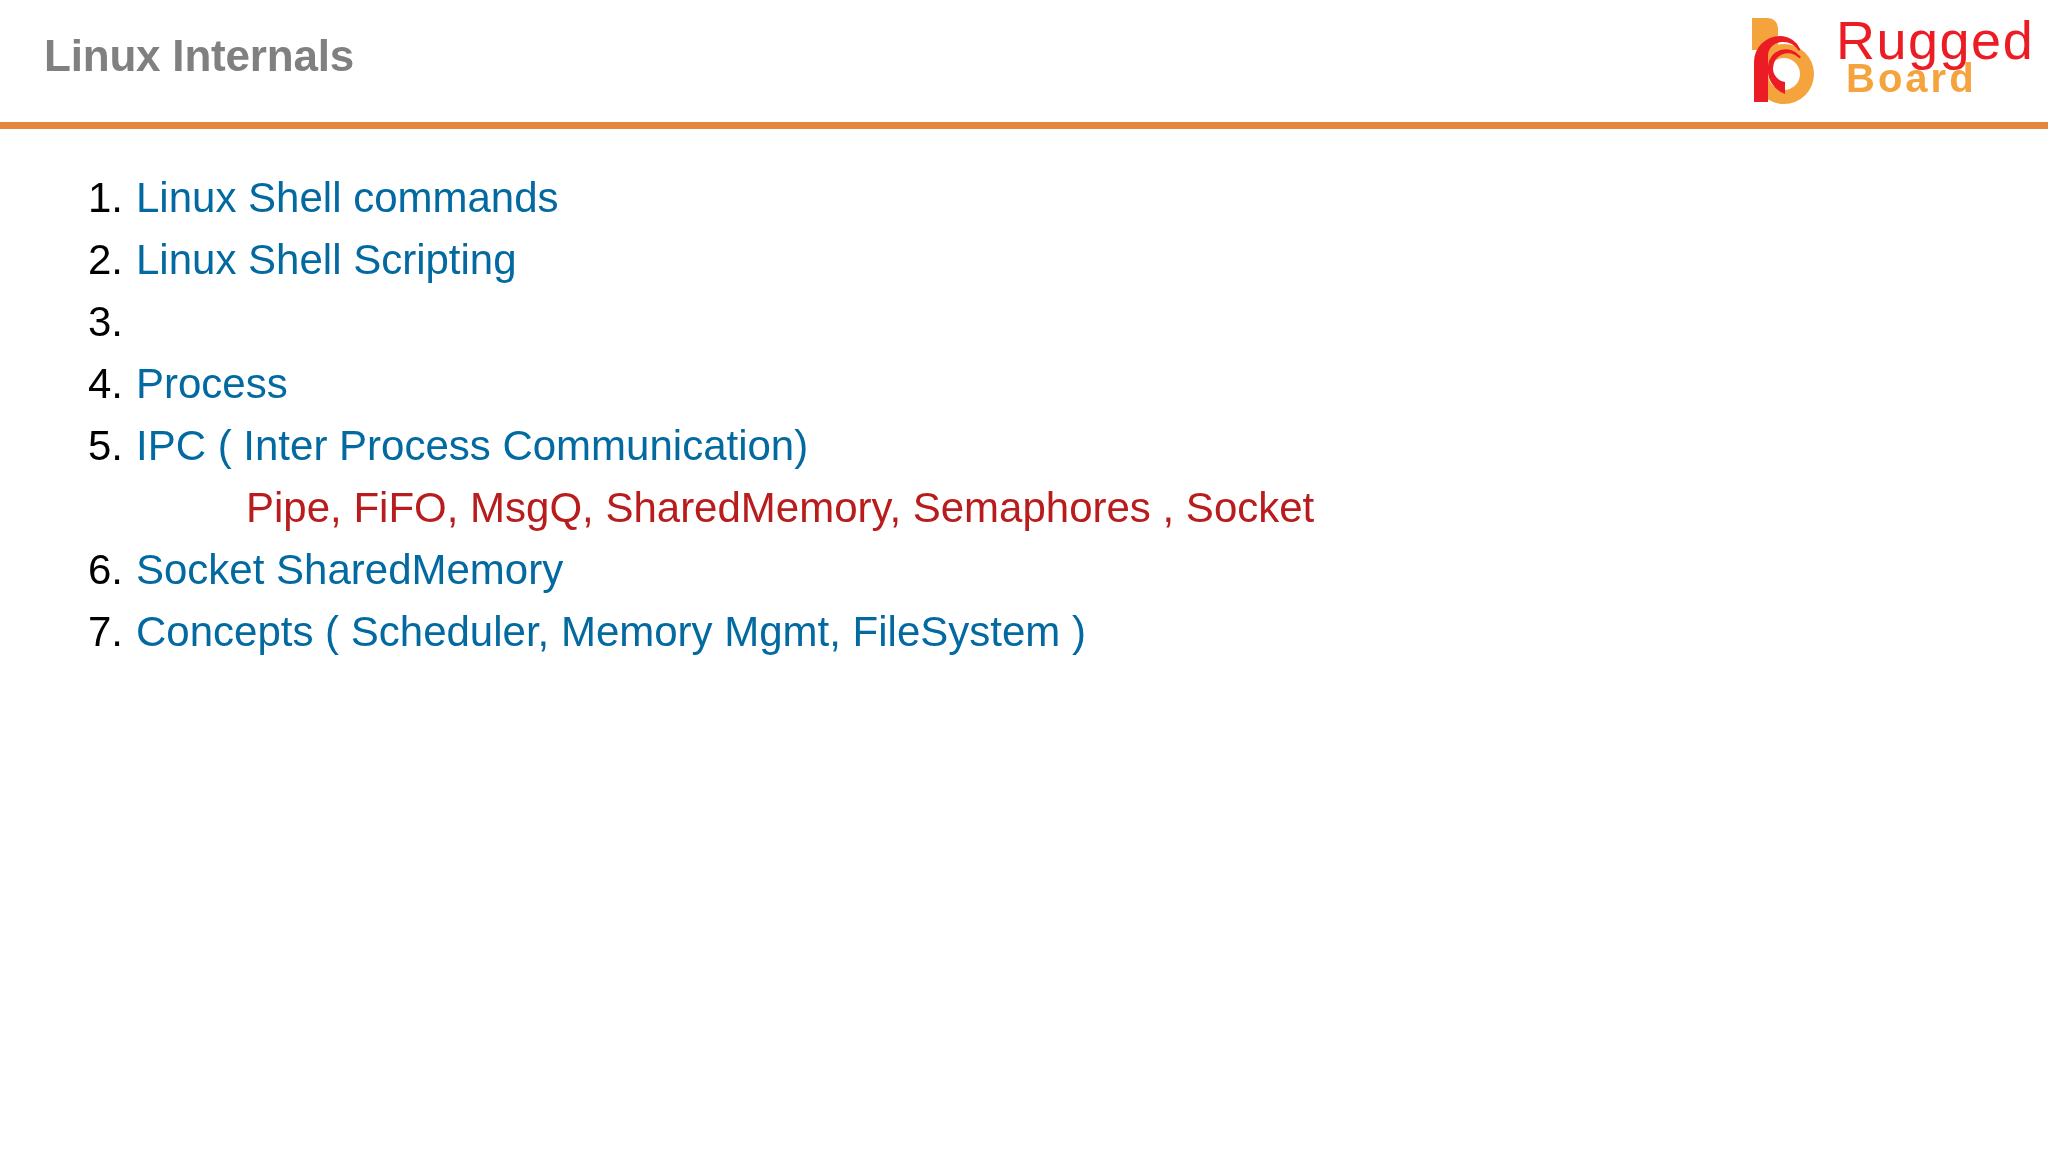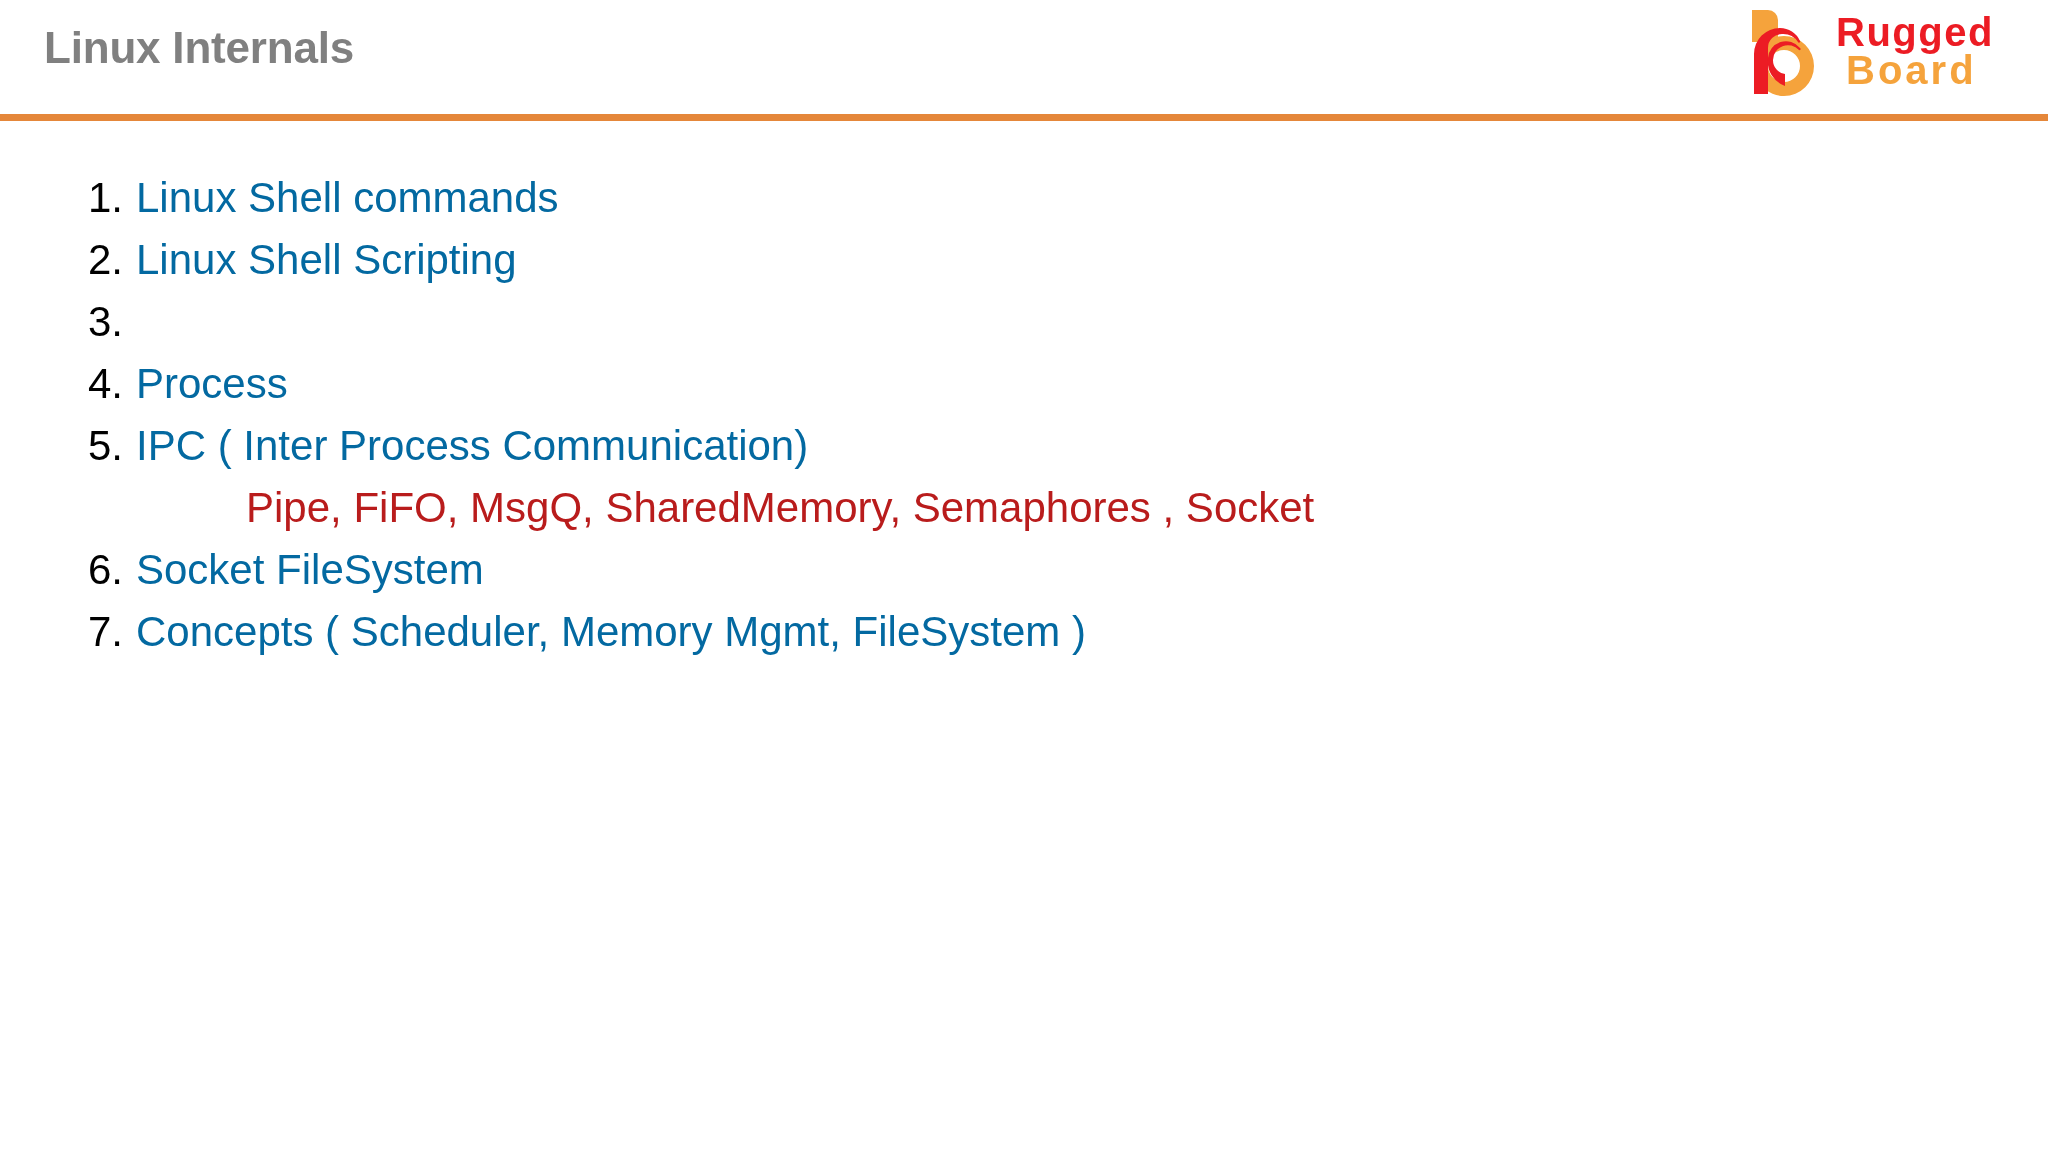--- a/index.html
+++ b/index.html
@@ -15,21 +15,21 @@
     width: 2048px;
     height: 1152px;
     background: #ffffff;
     overflow: hidden;
   }
 
   
   .slide-header {
     position: absolute;
     left: 0;
-    top: 0;
+    top: 8px;
     width: 2048px;
     height: 113px;
     border-radius: 28px;
   }
   .slide-title {
     position: absolute;
     left: 44px;
     top: 23px;
     font-size: 44px;
     font-weight: bold;
@@ -65,22 +65,22 @@
     position: absolute;
     left: 96px;
     top: 6px;
     width: 204px;
     height: 82px;
   }
   .logo-rugged {
     position: absolute;
     left: 0;
     top: 0;
-    font-size: 40px;
-    font-weight: bold;
+    font-size: 54px;
+    font-weight: normal;
     color: #EC1C24;
     letter-spacing: 1.5px;
     line-height: 40px;
     white-space: nowrap;
   }
   .logo-board {
     position: absolute;
     left: 2px;
     top: 38px;
     font-size: 40px;
@@ -192,21 +192,21 @@
 
       <div class="topic-row">
         <span class="topic-num">5.</span>
         <span class="topic-text">IPC ( Inter Process Communication)</span>
       </div>
 
       <div class="topic-subrow">Pipe, FiFO, MsgQ, SharedMemory, Semaphores , Socket</div>
 
       <div class="topic-row">
         <span class="topic-num">6.</span>
-        <span class="topic-text">Socket FileSystem</span>
+        <span class="topic-text">Socket SharedMemory</span>
       </div>
 
       <div class="topic-row">
         <span class="topic-num">7.</span>
         <span class="topic-text">Concepts ( Scheduler, Memory Mgmt, FileSystem )</span>
       </div>
 
     </div>
   </div>
 

